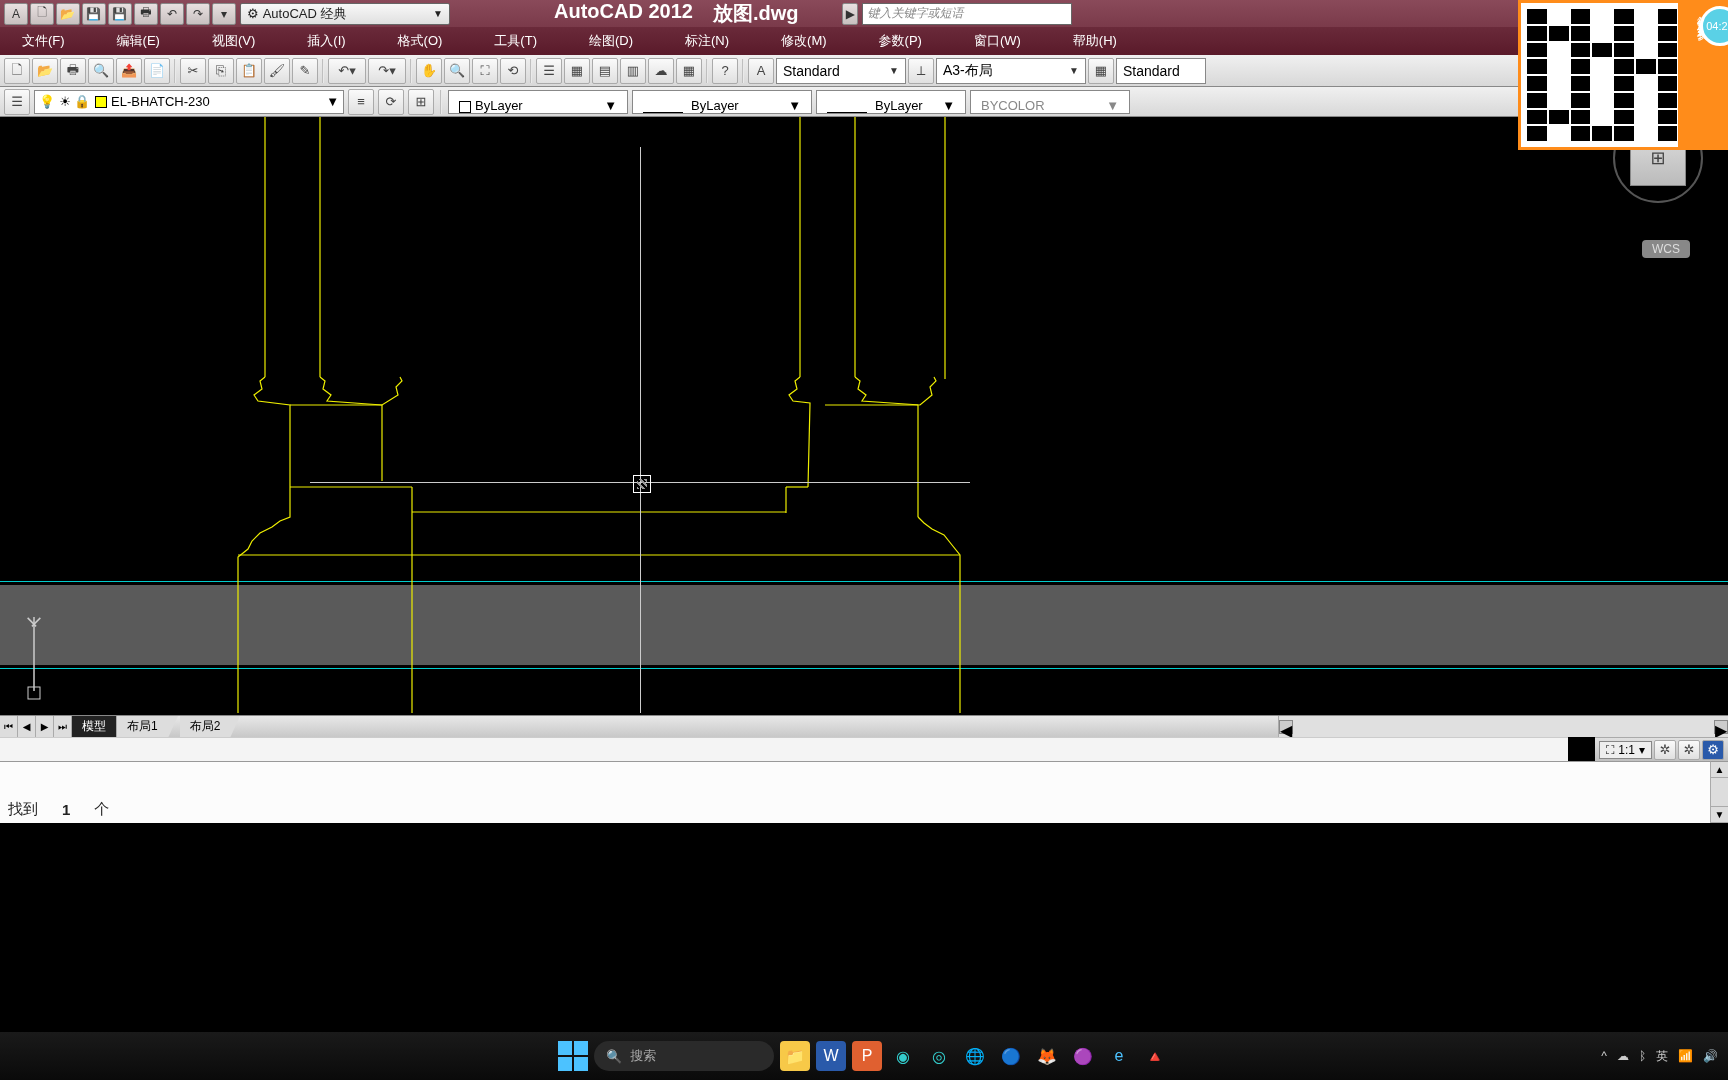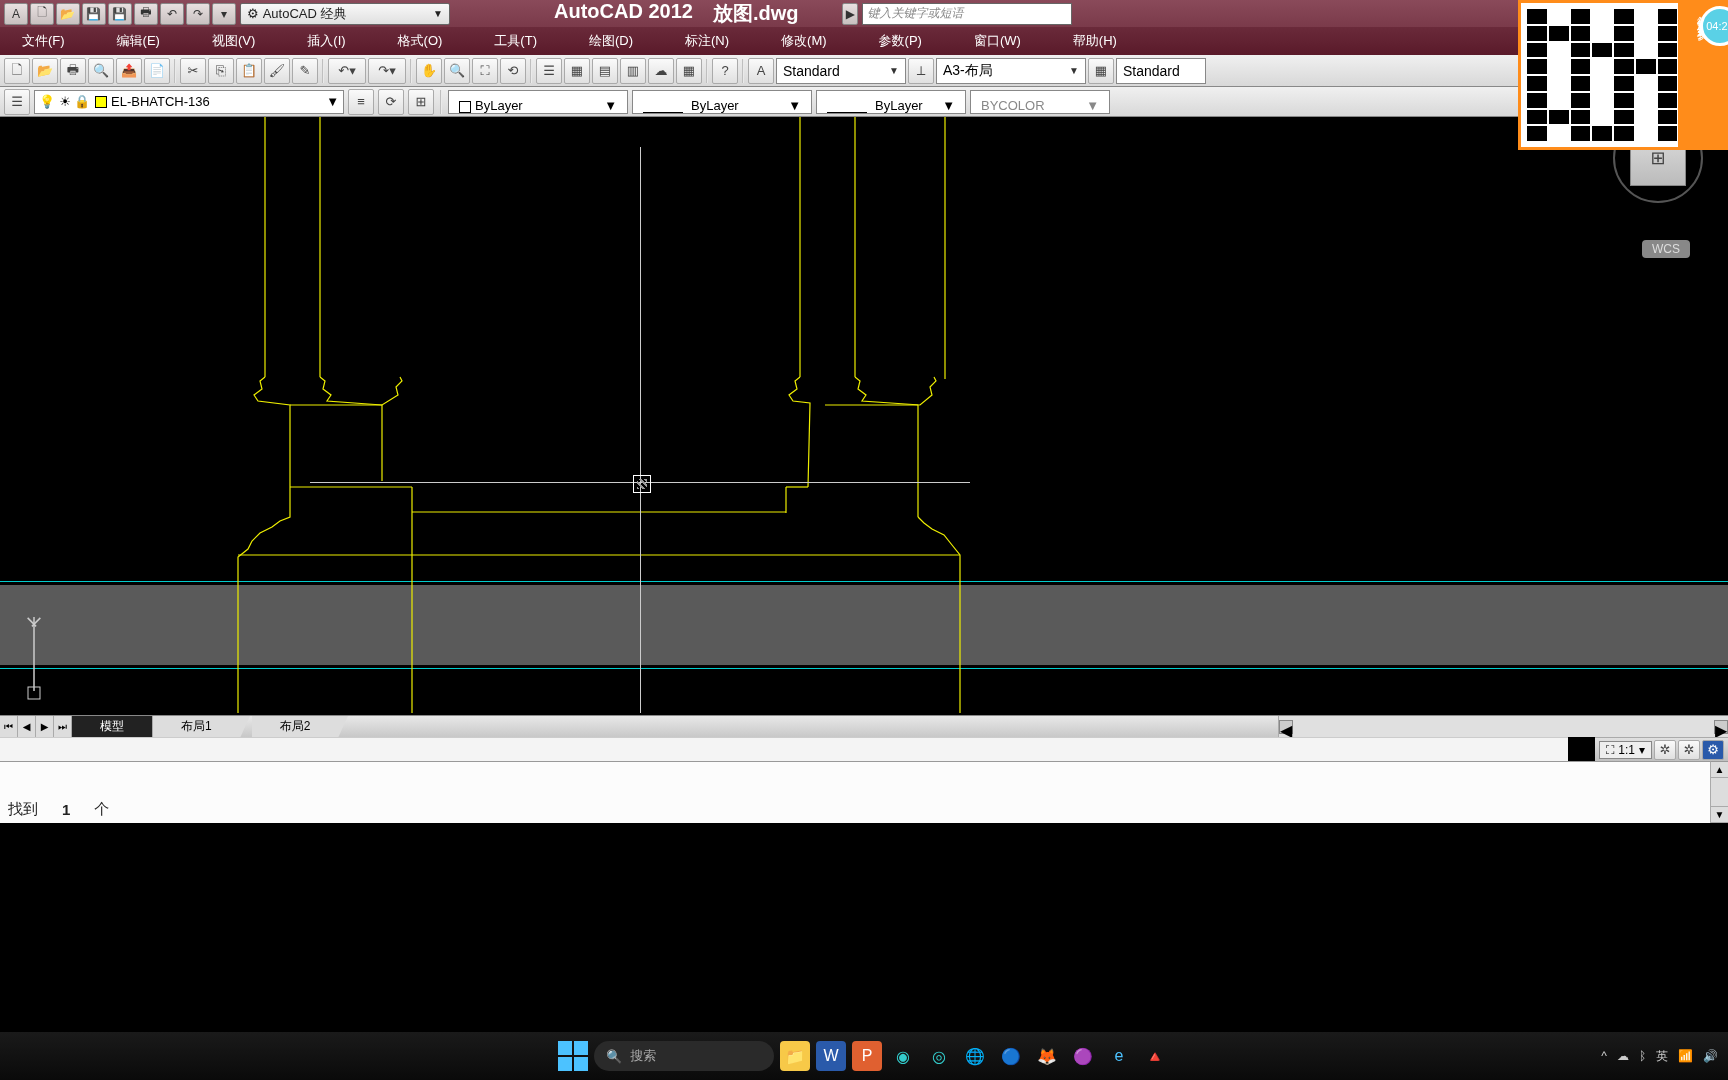--- a/index.html
+++ b/index.html
@@ -38,21 +38,21 @@
 .grayband { position:absolute; top:468px; left:0; right:0; height:80px; background:#5a5a5a; }
 .cyan-line1 { position:absolute; top:464px; left:0; right:0; height:1px; background:#0cc; }
 .cyan-line2 { position:absolute; top:551px; left:0; right:0; height:1px; background:#0cc; }
 .ucs { position:absolute; bottom:12px; left:24px; }
 .viewcube-area { position:absolute; top:130px; right:42px; }
 .viewcube { width:56px; height:56px; background:linear-gradient(#ddd,#bbb); border:1px solid #888; display:flex; align-items:center; justify-content:center; font-size:18px; color:#444; position:relative; }
 .viewcube-ring { width:90px; height:90px; border:2px solid #555; border-radius:50%; position:absolute; top:-17px; left:-17px; }
 .wcs-badge { position:absolute; top:240px; right:38px; background:#888; color:#ddd; font-size:12px; padding:2px 10px; border-radius:4px; }
 .tabs-row { position:absolute; top:715px; left:0; right:0; height:22px; background:linear-gradient(#e8e8e8,#c8c8c8); border-top:1px solid #888; display:flex; align-items:stretch; }
 .tab-nav { width:18px; display:flex; align-items:center; justify-content:center; border-right:1px solid #aaa; font-size:10px; background:#ddd; cursor:pointer; }
-.tab { padding:2px 28px; font-size:12px; border-right:1px solid #aaa; background:#ddd; cursor:pointer; position:relative; }
+.tab { padding:2px 10px; font-size:12px; border-right:1px solid #aaa; background:#ddd; cursor:pointer; position:relative; }
 .tab.active { background:#222; color:#fff; }
 .tab-slash { border-right:none; }
 .tab-slash::after { content:""; position:absolute; right:-10px; top:0; border-left:10px solid #ddd; border-bottom:22px solid transparent; }
 .hscroll { margin-left:auto; flex:1; max-width:450px; background:#e0e0e0; border-left:1px solid #aaa; display:flex; align-items:center; }
 .hscroll .thumb { width:14px; height:14px; background:#ccc; border:1px solid #888; }
 .status-tools { position:absolute; top:737px; right:0; height:24px; background:linear-gradient(#e0e0e0,#c0c0c0); display:flex; align-items:center; gap:2px; padding:0 4px; border-top:1px solid #aaa; }
 .status-tools .scale { border:1px solid #888; padding:1px 6px; background:#eee; font-size:12px; display:flex; align-items:center; gap:4px; }
 .whiteband { position:absolute; top:737px; left:0; right:160px; height:24px; background:#f4f4f4; border-top:1px solid #ccc; }
 .cmdline-area { position:absolute; top:761px; left:0; right:0; height:62px; background:#fcfcfc; border-top:1px solid #999; padding:4px 8px; font-size:15px; color:#222; display:flex; flex-direction:column; justify-content:flex-end; }
 .cmdline-area .cmd-row { display:flex; gap:24px; align-items:center; }
@@ -174,21 +174,21 @@
   </div>
 </div>
 
 <div class="toolbar2">
   <div class="tb-btn">☰</div>
   <div class="layer-dd">
     <span>💡</span>
     <span>☀</span>
     <span>🔒</span>
     <span class="swatch"></span>
-    <span>EL-BHATCH-136</span>
+    <span>EL-BHATCH-230</span>
     <span class="arrow" style="margin-left:auto">▼</span>
   </div>
   <div class="tb-btn">≡</div>
   <div class="tb-btn">⟳</div>
   <div class="tb-btn">⊞</div>
   <div class="tb-sep"></div>
   <div class="prop-dd">
     <span class="swatch"></span>
       <span>ByLayer</span>
       <span class="arrow" style="margin-left:auto">▼</span>
@@ -196,21 +196,21 @@
   <div class="prop-dd">
     <span class="line"></span>
       <span>ByLayer</span>
       <span class="arrow" style="margin-left:auto">▼</span>
   </div>
   <div class="prop-dd" style="width:150px">
     <span class="line"></span>
       <span>ByLayer</span>
       <span class="arrow" style="margin-left:auto">▼</span>
   </div>
-  <div class="prop-dd" style="width:140px;color:#888">
+  <div class="prop-dd" style="width:160px;color:#888">
     <span>BYCOLOR</span>
       <span class="arrow" style="margin-left:auto">▼</span>
   </div>
 </div>
 
 <div class="canvas-area">
   <div class="cyan-line1"></div>
   <div class="grayband"></div>
   <div class="cyan-line2"></div>
   <svg class="drawing" width="1389" height="596">

